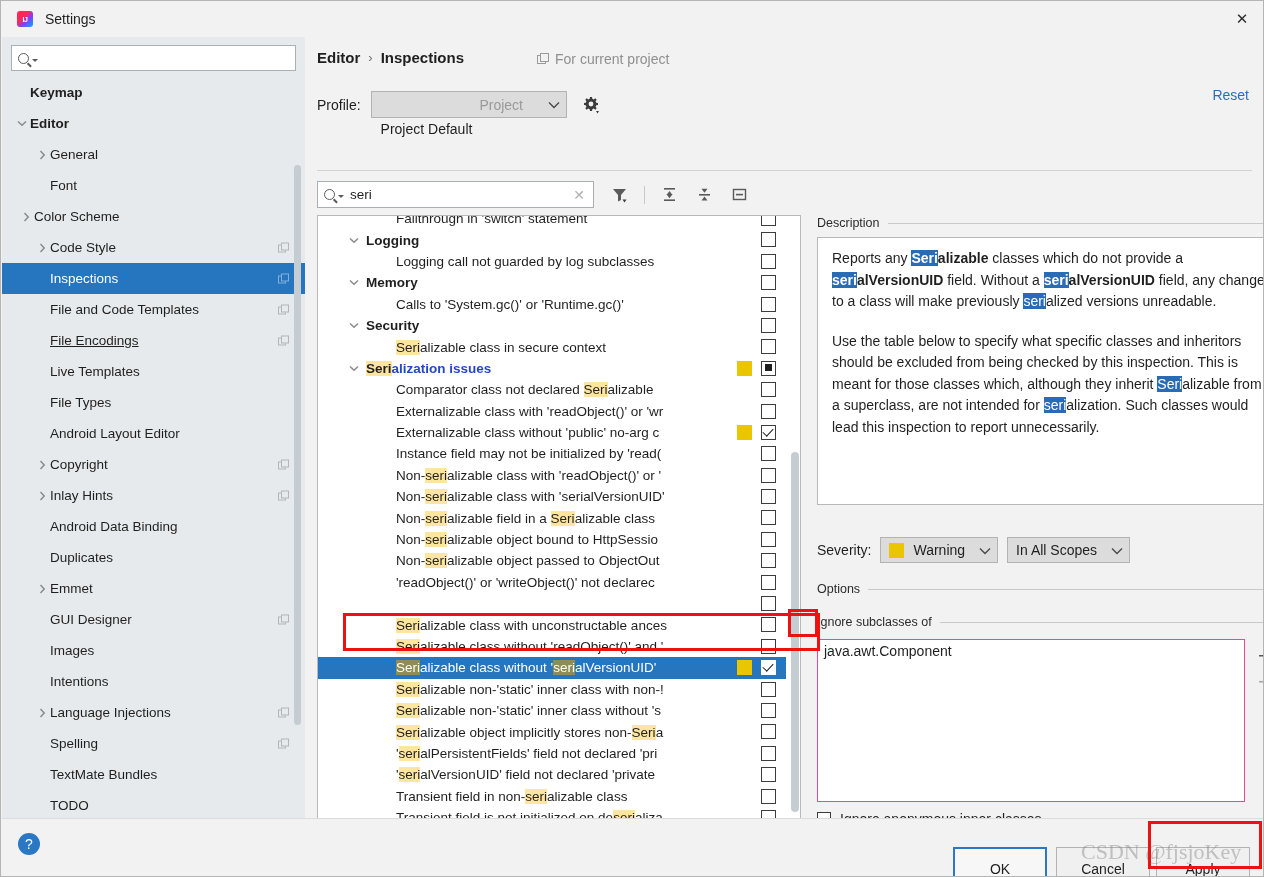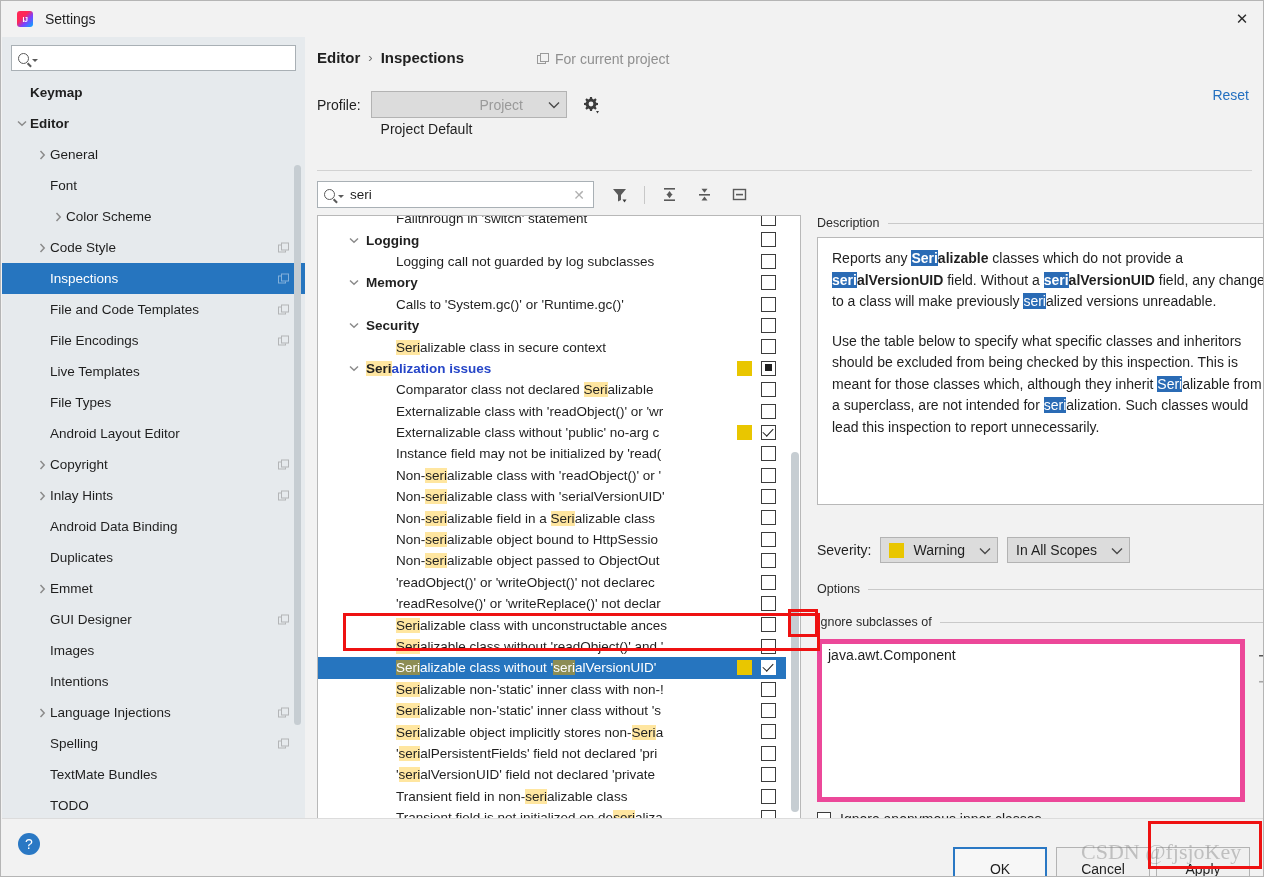--- a/index.html
+++ b/index.html
@@ -244,21 +244,21 @@
     display: flex; align-items: center; padding: 0 6px 0 8px;
   }
   .swatch { width: 15px; height: 15px; background: #e9c600; margin-right: 9px; }
   .combo2 .v { font-size: 14px; }
   .combo2 .chev { margin-left: 14px; color: #4a4a4a; }
   .options-title { position: absolute; left: 0; top: 366px; width: 463px; }
   .ignore-title { position: absolute; left: 0; top: 399px; width: 463px; }
   .ignore-title .txt { font-size: 12.5px; }
   .list-box {
     position: absolute; left: 0; top: 424px; width: 428px; height: 163px;
-    background: #fff; border: 5px solid #ec4899;
+    background: #fff; border: 1px solid #ec4899;
   }
   .list-item { padding: 3px 6px; font-size: 14px; }
   .plusminus {
     position: absolute; left: 432px; top: 424px; width: 31px; height: 163px;
     display: flex; flex-direction: column; align-items: center; padding-top: 4px;
   }
   .pm-btn {
     width: 26px; height: 26px; display: flex; align-items: center;
     justify-content: center; font-size: 22px; color: #555; cursor: pointer;
   }
@@ -337,21 +337,21 @@
             <svg width="7" height="10" viewBox="0 0 7 10">
               <path d="M1.5 1L5.2 5L1.5 9" stroke="#8b8b8b" stroke-width="1.5" fill="none"></path>
             </svg>
           </span>
           <span class="tree-label">General</span>
         </div>
         <div class="tree-row" style="padding-left: 32px;">
           <span class="tw"></span>
           <span class="tree-label">Font</span>
         </div>
-        <div class="tree-row" style="padding-left: 48px; text-align: center;">
+        <div class="tree-row" style="padding-left: 16px; text-align: center;">
           <span class="tw">
             <svg width="7" height="10" viewBox="0 0 7 10">
               <path d="M1.5 1L5.2 5L1.5 9" stroke="#8b8b8b" stroke-width="1.5" fill="none"></path>
             </svg>
           </span>
           <span class="tree-label">Color Scheme</span>
         </div>
         <div class="tree-row" style="padding-left: 32px;">
           <span class="tw">
             <svg width="7" height="10" viewBox="0 0 7 10">
@@ -373,21 +373,21 @@
           </span>
         </div>
         <div class="tree-row" style="padding-left: 32px;">
           <span class="tw"></span>
           <span class="tree-label">File and Code Templates</span>
           <span class="copy-badge">
             <span class="b1"></span>
             <span class="b2"></span>
           </span>
         </div>
-        <div class="tree-row" style="padding-left: 32px;">
+        <div class="tree-row" style="padding-left: 32px; text-decoration: underline;">
           <span class="tw"></span>
           <span class="tree-label">File Encodings</span>
           <span class="copy-badge">
             <span class="b1"></span>
             <span class="b2"></span>
           </span>
         </div>
         <div class="tree-row" style="padding-left: 32px;">
           <span class="tw"></span>
           <span class="tree-label">Live Templates</span>
@@ -657,21 +657,20 @@
           </div>
           <div class="irow">
             <span class="itext">Non-<span class="hl">seri</span>alizable object passed to ObjectOut</span>
             <span class="cbx"></span>
           </div>
           <div class="irow">
             <span class="itext">'readObject()' or 'writeObject()' not declarec</span>
             <span class="cbx"></span>
           </div>
           <div class="irow">
-            <span class="itext">'readResolve()' or 'writeReplace()' not declar</span>
             <span class="cbx"></span>
           </div>
           <div class="irow">
             <span class="itext"><span class="hl">Seri</span>alizable class with unconstructable ances</span>
             <span class="cbx"></span>
           </div>
           <div class="irow">
             <span class="itext"><span class="hl">Seri</span>alizable class without 'readObject()' and '</span>
             <span class="cbx"></span>
           </div>

